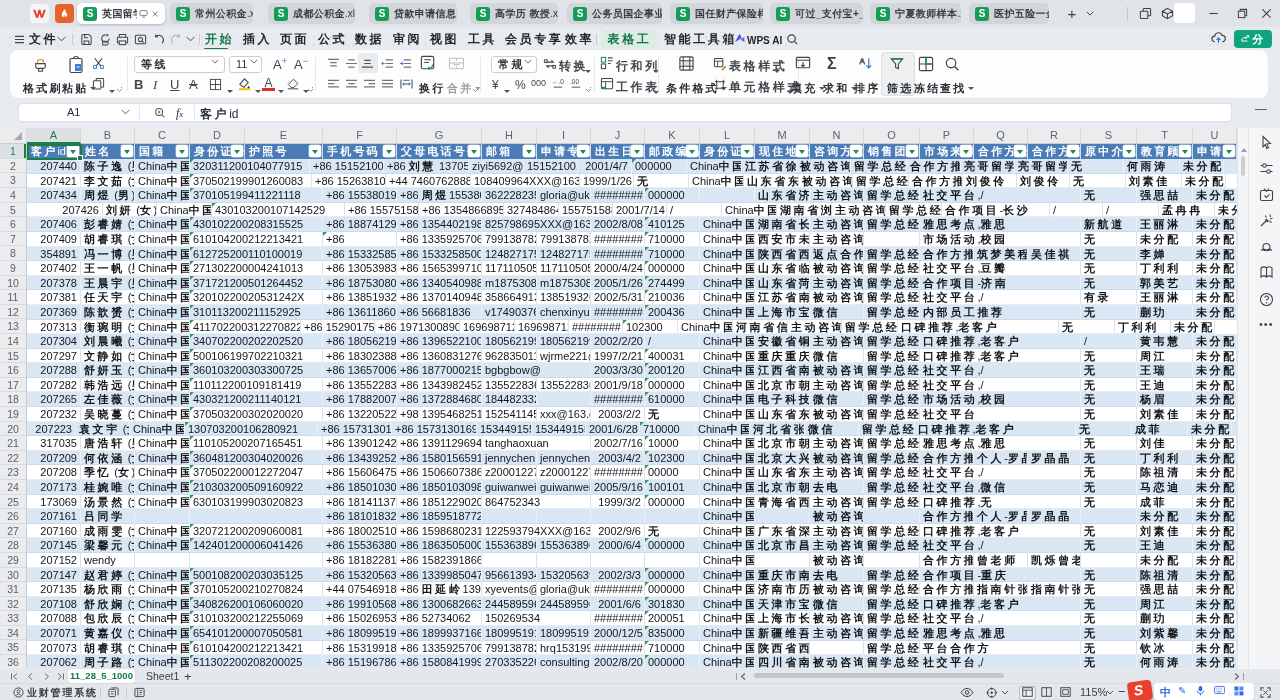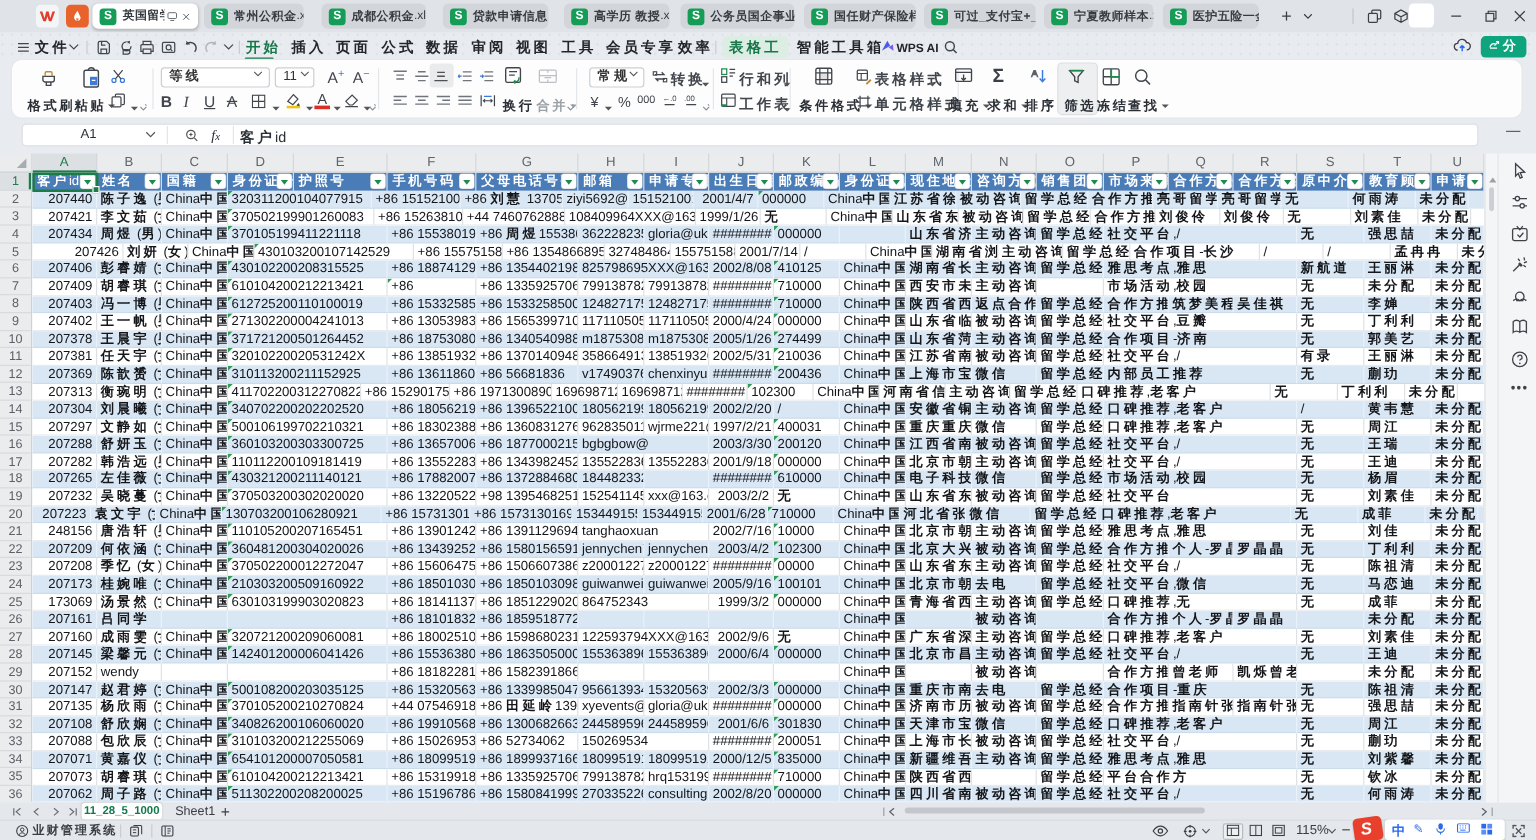--- a/index.html
+++ b/index.html
@@ -758,21 +758,21 @@
       <div class="cell" style="width:55px">China<i>中国</i></div>
       <div class="cell" style="width:55px"><i>西安市未央区</i></div>
       <div class="cell" style="width:54px"><i>主动咨询</i></div>
       <div class="cell" style="width:56px"></div>
       <div class="cell" style="width:161px"><i>市场活动</i>,<i>校园</i></div>
       <div class="cell" style="width:56px"><i>无</i></div>
       <div class="cell" style="width:56px"><i>未分配</i></div>
       <div class="cell" style="width:44px"><i>未分配</i></div>
     </div>
 <div class="row b">
-      <div class="cell num" style="width:54px">207403</div>
+      <div class="cell num" style="width:54px">354891</div>
       <div class="cell" style="width:54px"><i>冯一博</i> (<i>男</i>)</div>
       <div class="cell" style="width:55px">China<i>中国</i></div>
       <div class="cell" style="width:133px"><b class="tri"></b>612725200110100019</div>
       <div class="cell" style="width:74px">+86 1533258500</div>
       <div class="cell" style="width:85px">+86 1533258500</div>
       <div class="cell" style="width:55px">124827175@</div>
       <div class="cell" style="width:54px">1248271757</div>
       <div class="cell ctr" style="width:54px">########</div>
       <div class="cell" style="width:55px"><b class="tri"></b>710000</div>
       <div class="cell" style="width:55px">China<i>中国</i></div>
@@ -1019,21 +1019,21 @@
       <div class="cell" style="width:55px">China<i>中国</i></div>
       <div class="cell" style="width:55px"><i>河北省张家口</i></div>
       <div class="cell" style="width:54px"><i>微信</i></div>
       <div class="cell" style="width:56px"><i>留学总经办公室</i></div>
       <div class="cell" style="width:161px"><i>口碑推荐</i>,<i>老客户</i></div>
       <div class="cell" style="width:56px"><i>无</i></div>
       <div class="cell" style="width:56px"><i>成菲</i></div>
       <div class="cell" style="width:44px"><i>未分配</i></div>
     </div>
 <div class="row w">
-      <div class="cell num" style="width:54px">248156</div>
+      <div class="cell num" style="width:54px">317035</div>
       <div class="cell" style="width:54px"><i>唐浩轩</i> (<i>男</i>)</div>
       <div class="cell" style="width:55px">China<i>中国</i></div>
       <div class="cell" style="width:133px"><b class="tri"></b>110105200207165451</div>
       <div class="cell" style="width:74px">+86 1390124211</div>
       <div class="cell" style="width:85px">+86 1391129694</div>
       <div class="cell" style="width:109px">tanghaoxuan</div>
       <div class="cell num" style="width:54px">2002/7/16</div>
       <div class="cell" style="width:55px"><b class="tri"></b>10000</div>
       <div class="cell" style="width:55px">China<i>中国</i></div>
       <div class="cell" style="width:55px"><i>北京市朝阳区</i></div>

